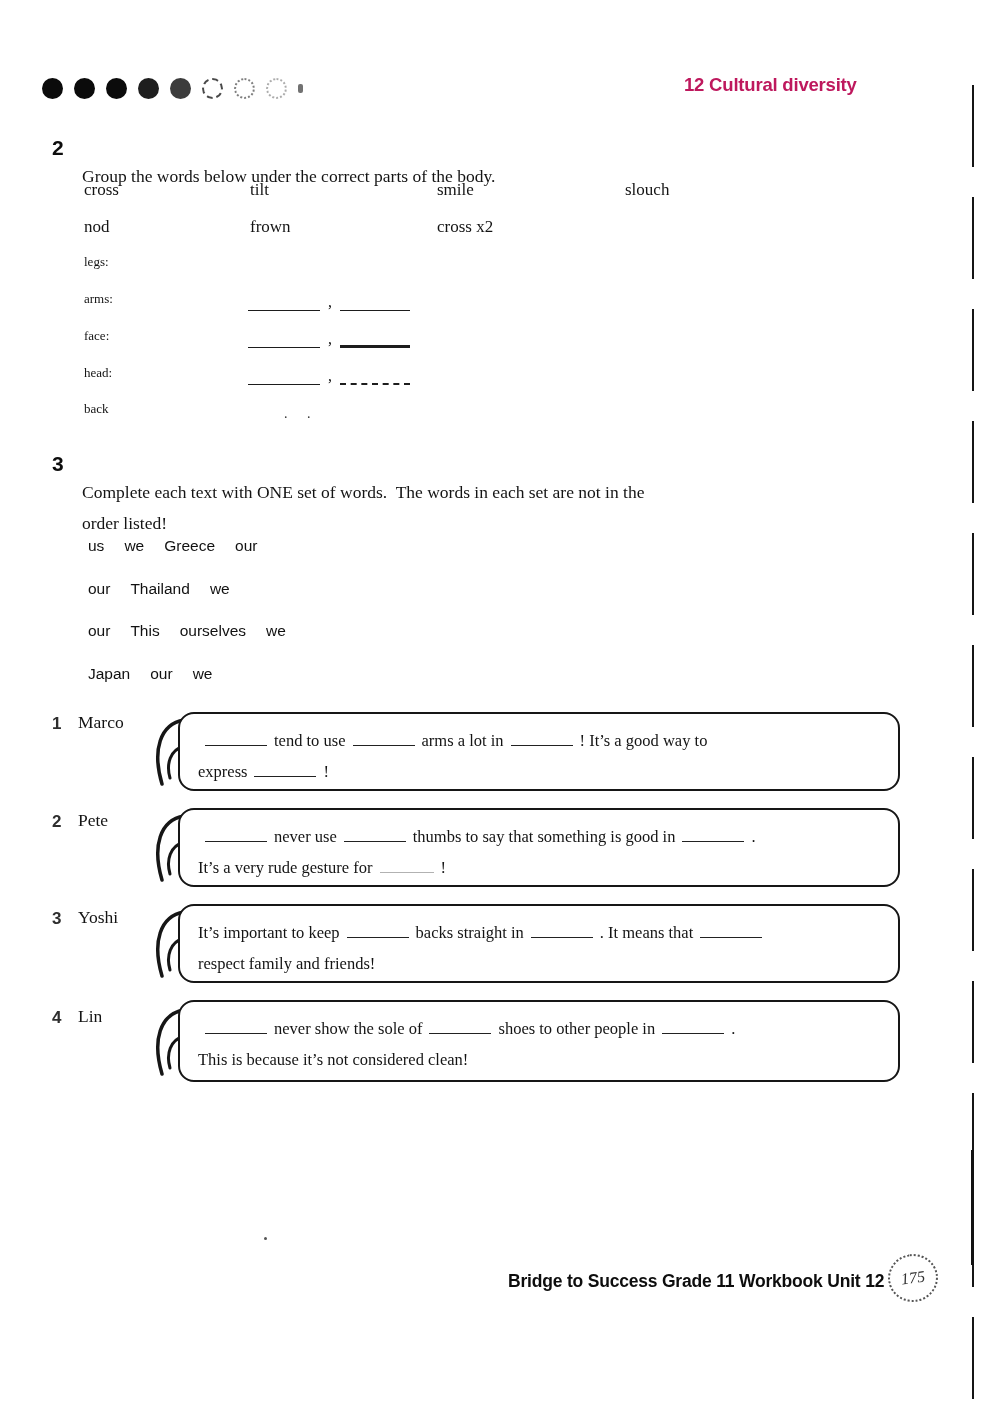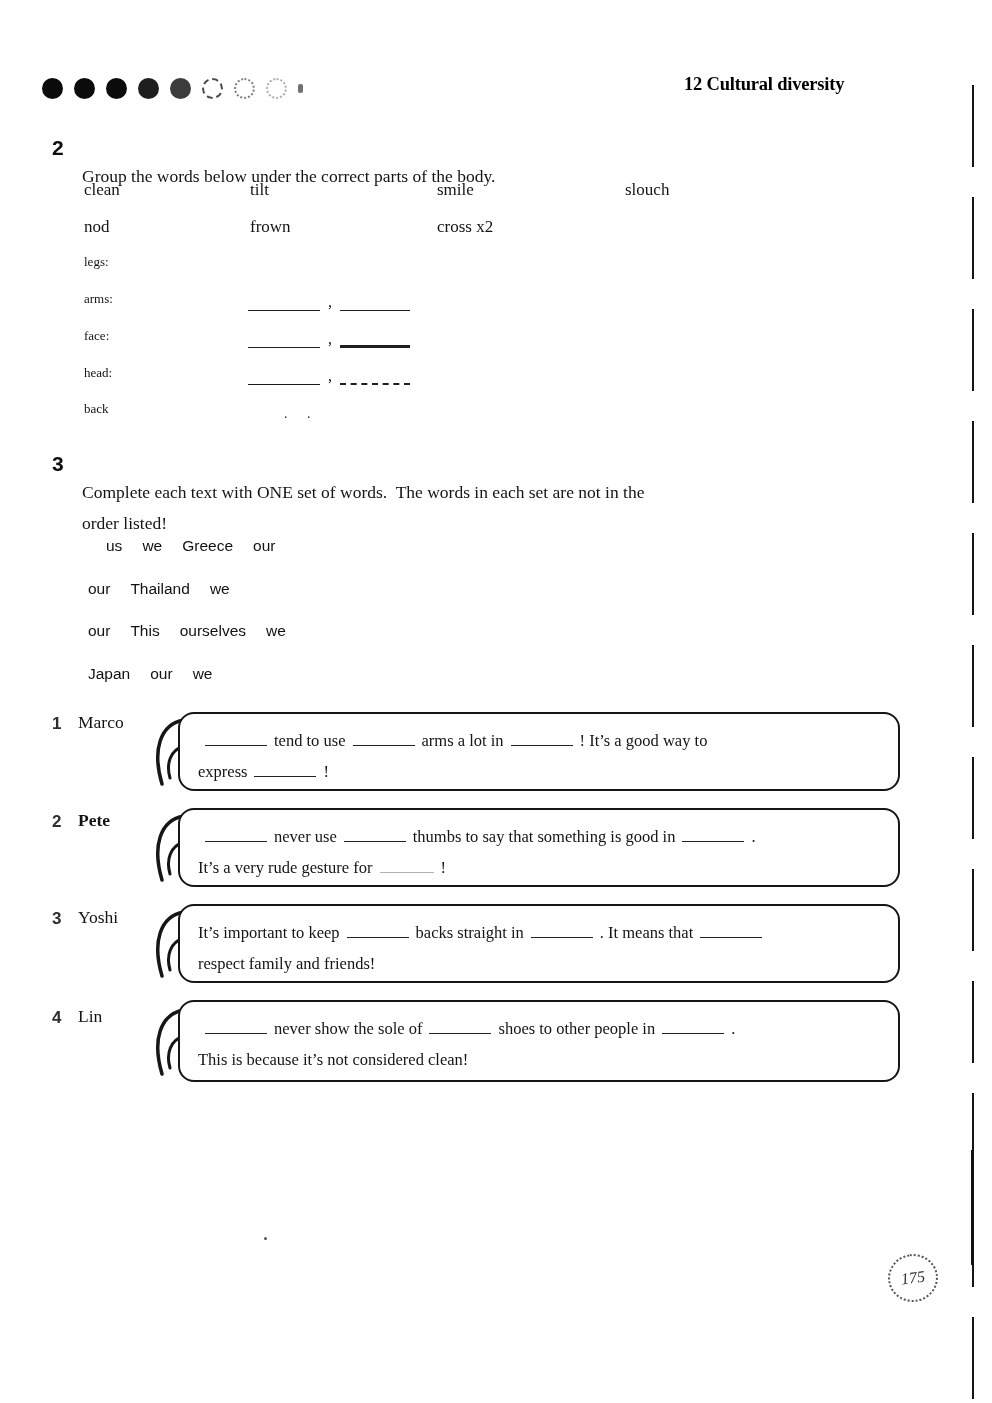--- a/index.html
+++ b/index.html
@@ -12,22 +12,22 @@
   
   .dotrow{left:42px;top:77px;display:flex;gap:11px;align-items:center;height:22px;}
   .dot{width:21px;height:21px;border-radius:50%;background:#0b0b0b;}
   .dot.d4{opacity:.92;}
   .dot.d5{opacity:.8;}
   .dot.d6{background:transparent;border:2px dashed #1c1c1c;opacity:.8;box-sizing:border-box;}
   .dot.d7{background:transparent;border:2px dotted #2a2a2a;opacity:.6;box-sizing:border-box;}
   .dot.d8{background:transparent;border:2px dotted #4a4a4a;opacity:.45;box-sizing:border-box;}
   .dot.d9{width:5px;height:9px;border-radius:2px;background:#4f4f4f;opacity:.8;}
   
-  .unit-head{left:684px;top:74px;font-family:Liberation Serif, serif;
-    font-weight:bold;font-size:18.5px;letter-spacing:-.2px;color:#000000;}
+  .unit-head{left:684px;top:74px;font-family:Liberation Sans, sans-serif;
+    font-weight:bold;font-size:18.5px;letter-spacing:-.2px;color:#be185d;}
   .footer-text{left:508px;top:1271px;font-family:"Liberation Sans",sans-serif;
     font-weight:bold;font-size:17.5px;letter-spacing:-.2px;color:#0d0d0d;}
   .page-badge{left:888px;top:1254px;width:50px;height:48px;border:2px dotted #555;
     border-radius:50%;display:flex;align-items:center;justify-content:center;
     font-style:italic;font-size:16px;color:#333;transform:rotate(-8deg);box-sizing:border-box;}
   
   .edge-line{left:972px;top:85px;width:2px;height:1315px;
     background:repeating-linear-gradient(180deg,#151515 0px,#151515 82px,transparent 82px,transparent 112px);}
   .edge-thick{left:971px;top:1150px;width:3px;height:115px;background:#111;}
   .speck{width:3px;height:3px;background:#555;border-radius:50%;}
@@ -75,21 +75,21 @@
 
   <div class="abs unit-head">12 Cultural diversity</div>
 
   <div class="abs edge-line"></div>
   <div class="abs edge-thick"></div>
   <div class="abs speck" style="left:264px;top:1237px;"></div>
 
   <div class="abs ex-num" style="left:52px;top:136px;">2</div>
   <div class="abs ex-title" style="left:82px;top:138px;width:700px;">Group the words below under the correct parts of the body.</div>
 
-  <span class="abs bank-word" style="left:84px;top:180px;">clean</span>
+  <span class="abs bank-word" style="left:84px;top:180px;">cross</span>
   <span class="abs bank-word" style="left:250px;top:180px;">tilt</span>
   <span class="abs bank-word" style="left:437px;top:180px;">smile</span>
   <span class="abs bank-word" style="left:625px;top:180px;">slouch</span>
 
   <span class="abs bank-word" style="left:84px;top:217px;">nod</span>
   <span class="abs bank-word" style="left:250px;top:217px;">frown</span>
   <span class="abs bank-word" style="left:437px;top:217px;">cross x2</span>
 
   <span class="abs cat-label" style="left:84px;top:254px;">legs:</span>
 
@@ -114,21 +114,21 @@
       <span class="blankline b2"></span>
   </div>
 
   <span class="abs cat-label" style="left:84px;top:401px;">back</span>
   <span class="abs back-dots" style="left:284px;top:406px;">. .</span>
 
   <div class="abs ex-num" style="left:52px;top:452px;">3</div>
   <div class="abs ex-title" style="left:82px;top:454px;width:760px;">Complete each text with ONE set of words.  The words in each set are not in the</div>
   <div class="abs ex-title" style="left:82px;top:485px;">order listed!</div>
 
-  <div class="abs wordset" style="left:106px;top:537px;">
+  <div class="abs wordset" style="left:88px;top:537px;">
     <span>us</span>
     <span>we</span>
     <span>Greece</span>
     <span>our</span>
   </div>
   <div class="abs wordset" style="left:88px;top:580px;">
     <span>our</span>
     <span>Thailand</span>
     <span>we</span>
   </div>
@@ -149,21 +149,21 @@
   <svg class="abs tail" style="left:148px;top:716px;" width="38" height="74" viewBox="0 0 38 74">
     <path d="M36 4 C12 8, 4 34, 14 68" fill="none" stroke="#161616" stroke-width="3.5" stroke-linecap="round"></path>
     <path d="M36 30 C22 34, 18 48, 22 62" fill="none" stroke="#161616" stroke-width="3" stroke-linecap="round"></path>
   </svg>
   <div class="abs bubble" style="left:178px;top:712px;width:722px;height:79px;">
     <span class="blank"></span><span>tend to use</span><span class="blank"></span><span>arms a lot in</span><span class="blank"></span><span>! It’s a good way to</span><br>
     <span>express</span><span class="blank"></span><span>!</span>
   </div>
 
   <span class="abs spk-num" style="left:52px;top:812px;">2</span>
-  <span class="abs spk-name" style="left:78px;top:810px;font-weight:bold;">Pete</span>
+  <span class="abs spk-name" style="left:78px;top:810px;">Pete</span>
   <svg class="abs tail" style="left:148px;top:812px;" width="38" height="74" viewBox="0 0 38 74">
     <path d="M36 4 C12 8, 4 34, 14 68" fill="none" stroke="#161616" stroke-width="3.5" stroke-linecap="round"></path>
     <path d="M36 30 C22 34, 18 48, 22 62" fill="none" stroke="#161616" stroke-width="3" stroke-linecap="round"></path>
   </svg>
   <div class="abs bubble" style="left:178px;top:808px;width:722px;height:79px;">
     <span class="blank"></span><span>never use</span><span class="blank"></span><span>thumbs to say that something is good in</span><span class="blank"></span><span>.</span><br>
     <span>It’s a very rude gesture for</span><span class="blank faint"></span><span>!</span>
   </div>
 
   <span class="abs spk-num" style="left:52px;top:909px;">3</span>
@@ -181,17 +181,18 @@
   <span class="abs spk-name" style="left:78px;top:1006px;">Lin</span>
   <svg class="abs tail" style="left:148px;top:1006px;" width="38" height="74" viewBox="0 0 38 74">
     <path d="M36 4 C12 8, 4 34, 14 68" fill="none" stroke="#161616" stroke-width="3.5" stroke-linecap="round"></path>
     <path d="M36 30 C22 34, 18 48, 22 62" fill="none" stroke="#161616" stroke-width="3" stroke-linecap="round"></path>
   </svg>
   <div class="abs bubble" style="left:178px;top:1000px;width:722px;height:82px;">
     <span class="blank"></span><span>never show the sole of</span><span class="blank"></span><span>shoes to other people in</span><span class="blank"></span><span>.</span><br>
     <span>This is because it’s not considered clean!</span>
   </div>
 
+  <div class="abs footer-text">Bridge to Success Grade 11 Workbook Unit 12</div>
   <div class="abs page-badge">
     <span>175</span>
   </div>
 
 </div>
 
 </body></html>

